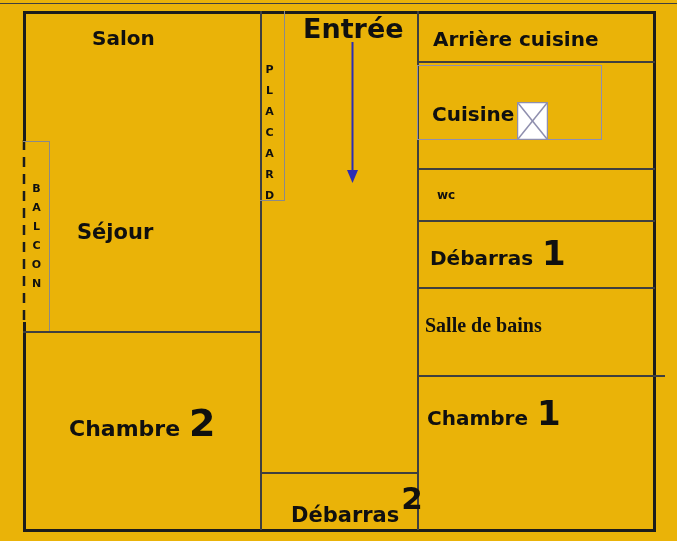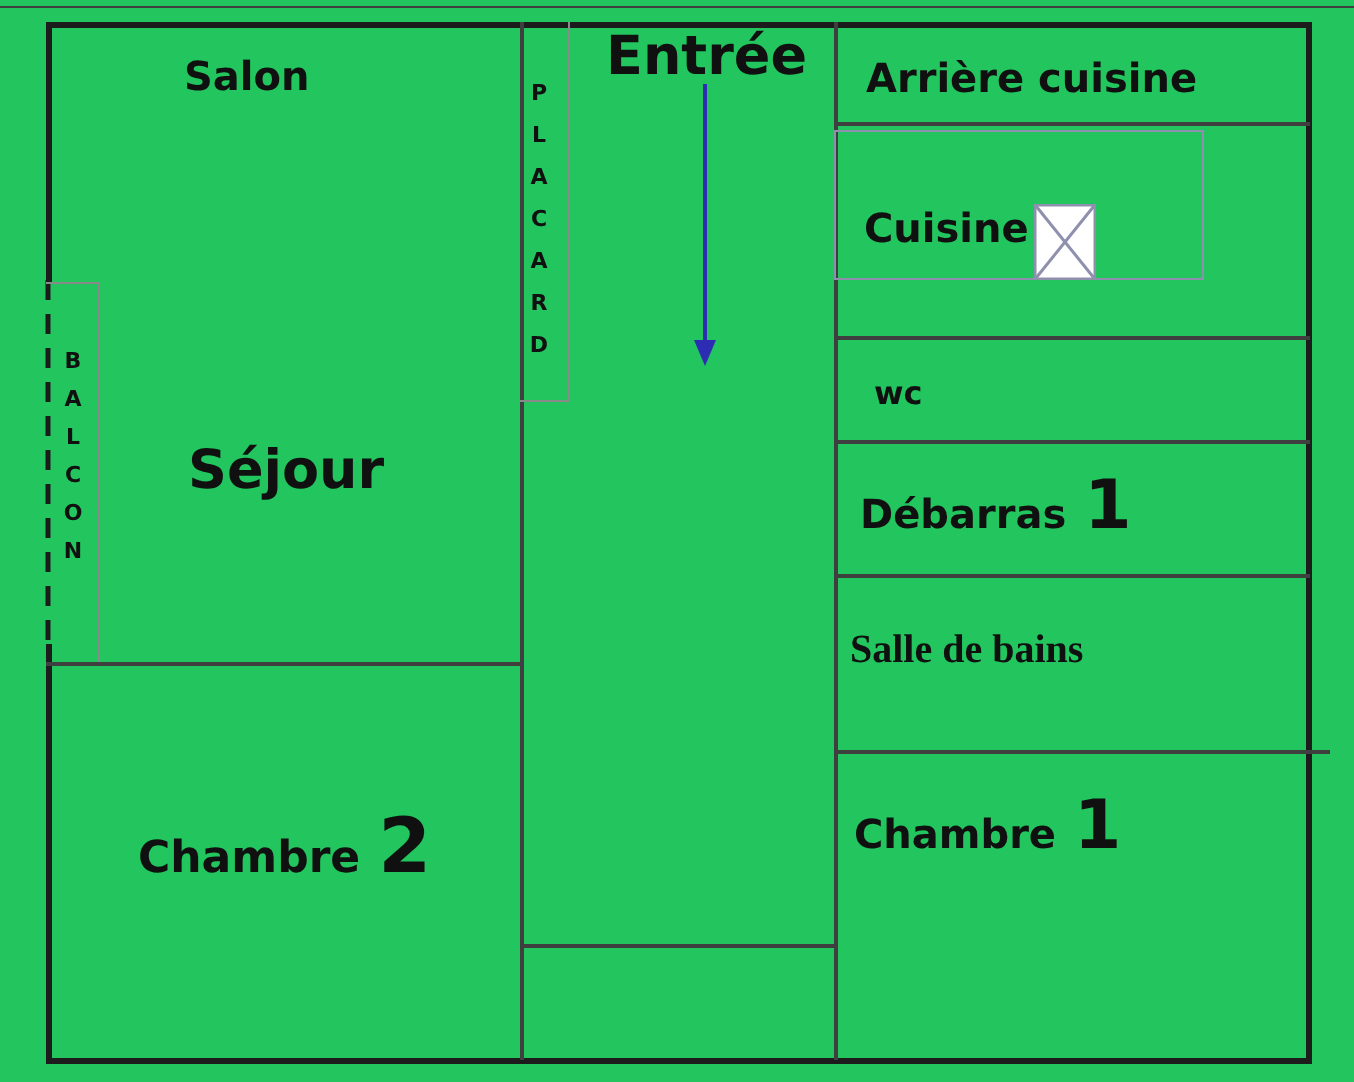--- a/index.html
+++ b/index.html
@@ -1,23 +1,24 @@
 <!DOCTYPE html>
 <html><head>
 <meta charset="utf-8">
 <style>
   html,body{margin:0;padding:0;}
   #plan{
     position:relative;
     width:677px;height:541px;
-    background:#22c55e;
+    background:#eab308;
     font-family:"DejaVu Sans", sans-serif;
     font-weight:bold;
     color:#101010;
     overflow:hidden;
+    text-align:right;
   }
   .ln{position:absolute;}
   .wall{background:#1c1c1c;}
   .part{background:#3f3f3f;}
   .thin{background:#8a8a8a;}
   .lbl{position:absolute;line-height:1;white-space:nowrap;}
   .num-row{display:flex;align-items:baseline;gap:9px;}
   .bignum{font-size:34px;line-height:1;}
   .bignum2{font-size:38px;line-height:1;}
   .vtext{
@@ -77,33 +78,36 @@
   </svg>
 
   <div class="lbl" style="left:92px;top:28px;font-size:20px;">Salon</div>
 
   <div class="lbl" style="left:303px;top:15px;font-size:27px;">Entrée</div>
 
   <div class="vtext" style="left:264px;top:40px;height:170px;letter-spacing:8px;">PLACARD</div>
 
   <div class="vtext" style="left:31px;top:174px;height:122px;letter-spacing:6px;">BALCON</div>
 
-  <div class="lbl" style="left:94px;top:222px;font-size:27px;">Séjour</div>
+  <div class="lbl" style="left:77px;top:222px;font-size:21px;">Séjour</div>
 
   <div class="lbl num-row" style="left:69px;top:404px;font-size:22px;">
     <span>Chambre</span>
     <span class="bignum2">2</span>
   </div>
 
+  <div class="lbl" style="left:291px;top:496px;font-size:21px;">
+    <span>Débarras</span><span class="sup2">2</span>
+  </div>
 
   <div class="lbl" style="left:432px;top:104px;font-size:20px;">Cuisine</div>
 
   <div class="lbl" style="left:433px;top:29px;font-size:20px;">Arrière cuisine</div>
 
-  <div class="lbl" style="left:437px;top:189px;font-size:16px;">wc</div>
+  <div class="lbl" style="left:437px;top:189px;font-size:12px;">wc</div>
 
   <div class="lbl num-row" style="left:430px;top:236px;font-size:20px;">
     <span>Débarras</span>
     <span class="bignum">1</span>
   </div>
 
   <div class="lbl" style="left:425px;top:315px;font-size:20px;font-family:Liberation Serif, serif;">Salle de bains</div>
 
   <div class="lbl num-row" style="left:427px;top:396px;font-size:20px;">
     <span>Chambre</span>

